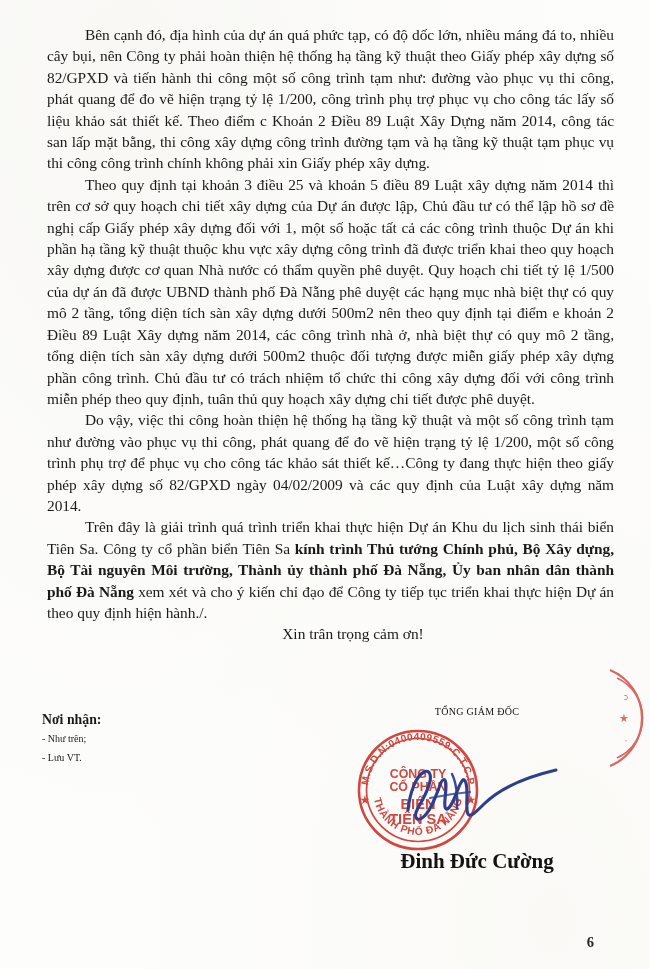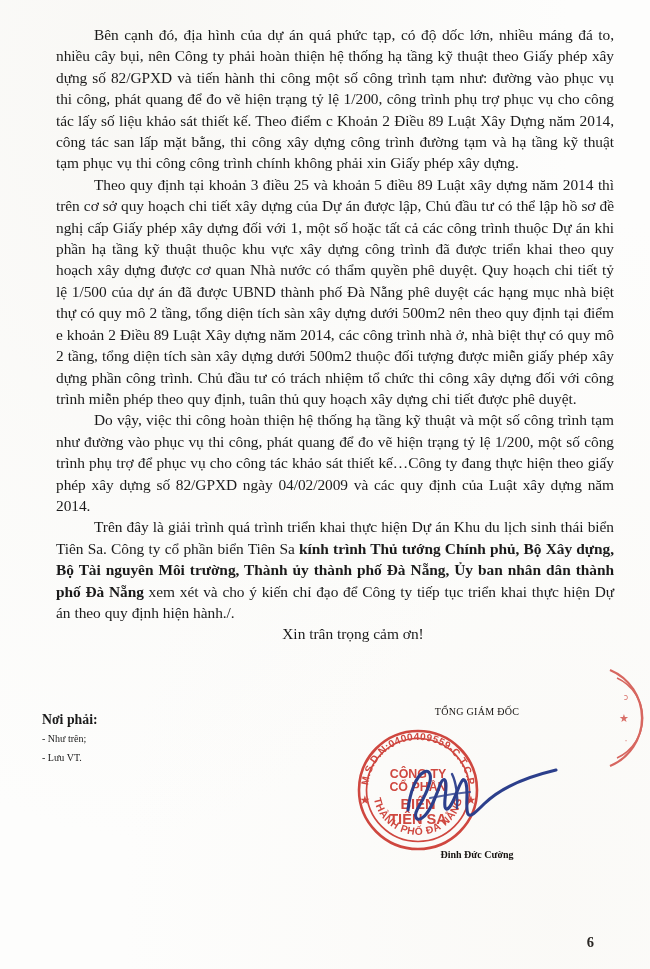--- a/index.html
+++ b/index.html
@@ -33,21 +33,21 @@
   }
 
   #body-text {
     position: absolute;
     left: 40px;
     top: 24px;
     width: 574px;
   }
 
   p.para {
-    margin: 0 0 0 16px;
+    margin: 0 0 0 7px;
     text-align: justify;
     text-justify: inter-word;
     font-size: 15.4px;
     line-height: 21.4px;
     text-indent: 38px;
     letter-spacing: -0.05px;
     word-spacing: 0.2px;
   }
 
   b.bold { font-weight: bold; }
@@ -87,21 +87,21 @@
   #signer-title {
     font-weight: normal;
     font-size: 10px;
     letter-spacing: 0.3px;
     position: relative;
     z-index: 4;
     color: #15120f;
   }
   #signer-name {
     font-weight: bold;
-    font-size: 10px;
+    font-size: 21px;
     position: absolute;
     top: 143px;
     left: 0;
     width: 250px;
     text-align: center;
     z-index: 4;
     color: #15120f;
   }
 
   
@@ -159,21 +159,21 @@
     <p class="para">Theo quy định tại khoản 3 điều 25 và khoản 5 điều 89 Luật xây dựng năm 2014 thì trên cơ sở quy hoạch chi tiết xây dựng của Dự án được lập, Chủ đầu tư có thể lập hồ sơ đề nghị cấp Giấy phép xây dựng đối với 1, một số hoặc tất cả các công trình thuộc Dự án khi phần hạ tầng kỹ thuật thuộc khu vực xây dựng công trình đã được triển khai theo quy hoạch xây dựng được cơ quan Nhà nước có thẩm quyền phê duyệt. Quy hoạch chi tiết tỷ lệ 1/500 của dự án đã được UBND thành phố Đà Nẵng phê duyệt các hạng mục nhà biệt thự có quy mô 2 tầng, tổng diện tích  sàn xây dựng dưới 500m2 nên theo quy định tại điểm e khoản 2 Điều 89 Luật Xây dựng năm 2014, các công trình nhà ở, nhà biệt thự có quy mô 2 tầng, tổng diện tích  sàn xây dựng dưới 500m2 thuộc đối tượng được miễn giấy phép xây dựng phần công trình. Chủ đầu tư có trách nhiệm tổ chức thi công xây dựng đối với công trình miễn phép theo quy định, tuân thủ quy hoạch xây dựng chi tiết được phê duyệt.</p>
 
     <p class="para">Do vậy, việc thi công hoàn thiện hệ thống hạ tầng kỹ thuật và một số công trình tạm như đường vào phục vụ thi công, phát quang để đo vẽ hiện trạng tỷ lệ 1/200, một số công trình phụ trợ để phục vụ cho công tác khảo sát thiết kế…Công ty đang thực hiện theo giấy phép xây dựng số 82/GPXD ngày 04/02/2009 và các quy định của Luật xây dựng năm 2014.</p>
 
     <p class="para"><span>Trên đây là giải trình quá trình triển khai thực hiện Dự án Khu du lịch sinh thái biển Tiên Sa. Công ty cổ phần biển Tiên Sa </span><b class="bold">kính trình Thủ tướng Chính phủ, Bộ Xây dựng, Bộ Tài nguyên Môi trường, Thành ủy thành phố Đà Nẵng, Ủy ban nhân dân thành phố Đà Nẵng</b><span> xem xét và cho ý kiến chỉ đạo để Công ty tiếp tục triển khai thực hiện Dự án theo quy định hiện hành./.</span></p>
 
     <p class="thanks">Xin trân trọng cảm ơn!</p>
   </div>
 
   <div id="recipients">
-    <div class="rec-title">Nơi phải:</div>
+    <div class="rec-title">Nơi nhận:</div>
     <div class="rec-item">- Như trên;</div>
     <div class="rec-item">- Lưu VT.</div>
   </div>
 
   <div id="signature-block">
     <div id="signer-title">TỔNG GIÁM ĐỐC</div>
     <div id="signer-name">Đinh Đức Cường</div>
   </div>
 
   <svg id="company-seal" viewBox="0 0 124 124" xmlns="http://www.w3.org/2000/svg">

